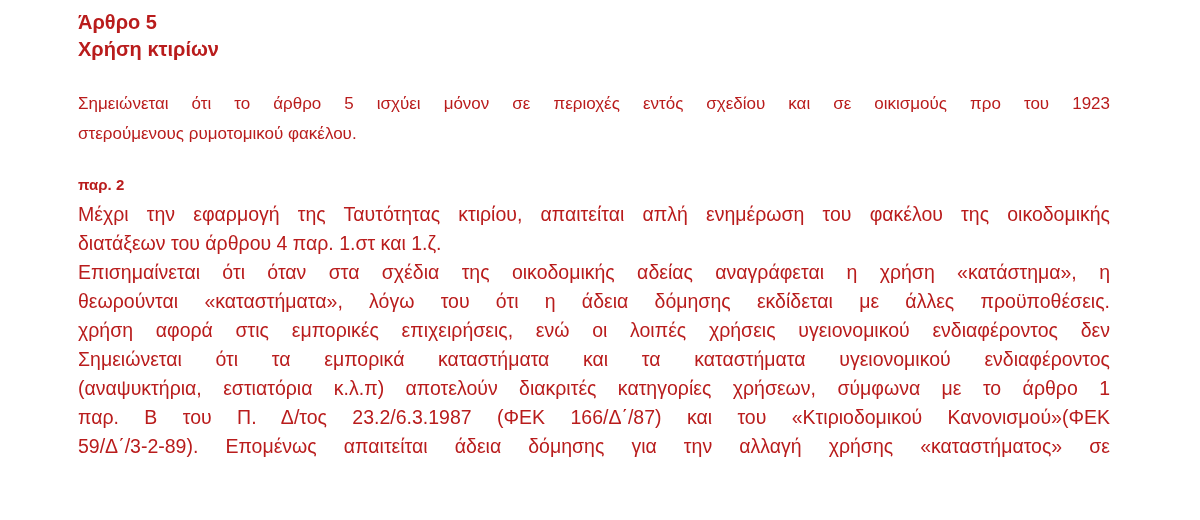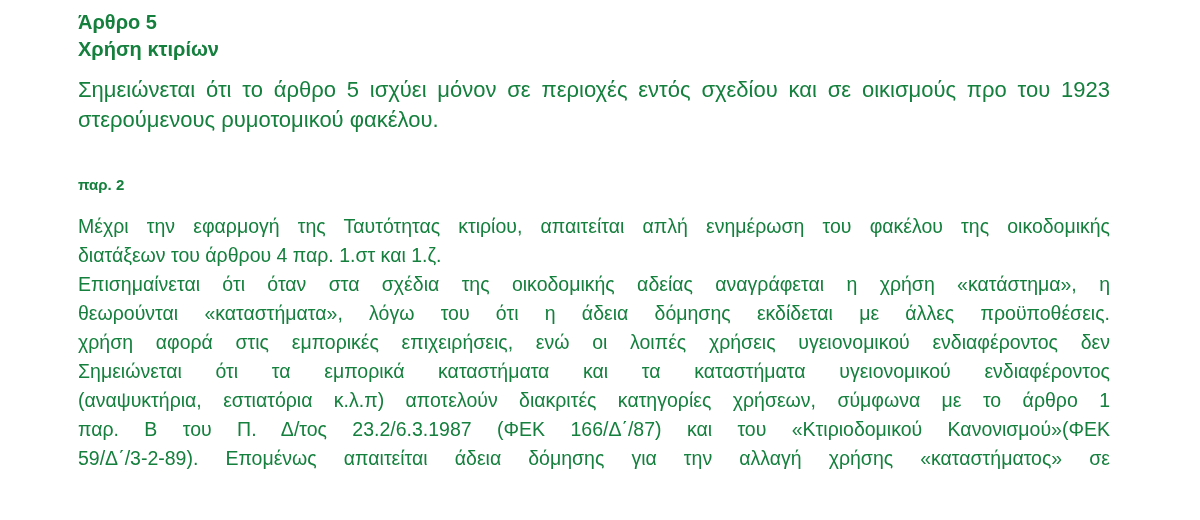--- a/index.html
+++ b/index.html
@@ -7,47 +7,47 @@
     padding: 0;
     background: #ffffff;
   }
   .page {
     position: relative;
     width: 1200px;
     height: 504px;
     background: #ffffff;
     overflow: hidden;
     font-family: "Liberation Sans", "DejaVu Sans", sans-serif;
-    color: #15803d;
+    color: #b91c1c;
   }
   .content {
     position: absolute;
     left: 78px;
     width: 1032px;
   }
   .title-block {
     top: 9px;
     text-align: center;
     font-weight: bold;
     font-size: 20px;
     line-height: 27px;
   }
   .intro-block {
-    top: 75px;
-    font-size: 22px;
+    top: 89px;
+    font-size: 17px;
     line-height: 29.5px;
   }
   .section-heading {
     top: 170px;
     font-weight: bold;
     font-size: 15px;
     line-height: 29px;
   }
   .body-block {
-    top: 212px;
+    top: 200px;
     font-size: 19.5px;
     line-height: 29px;
   }
   .line {
     text-align: left;
   }
   .line.just {
     text-align: justify;
     text-align-last: justify;
   }

